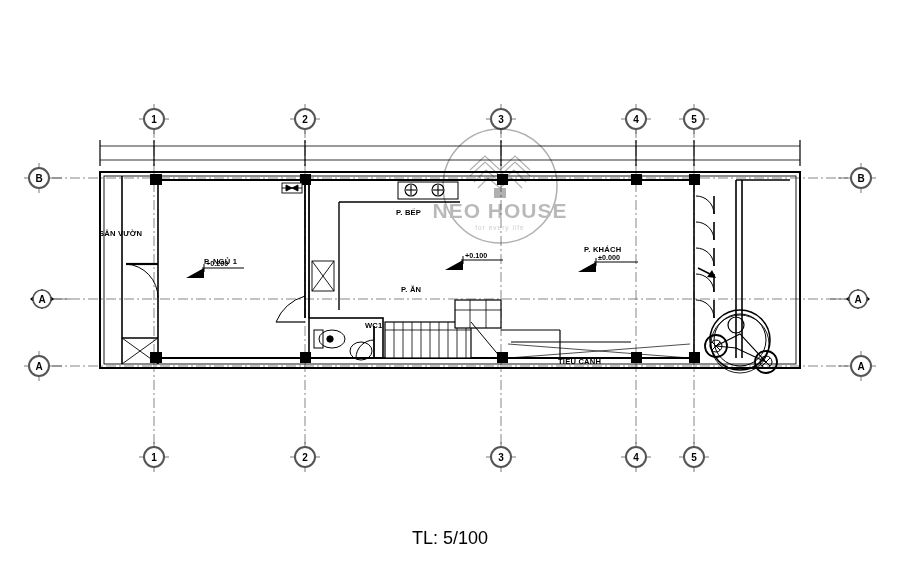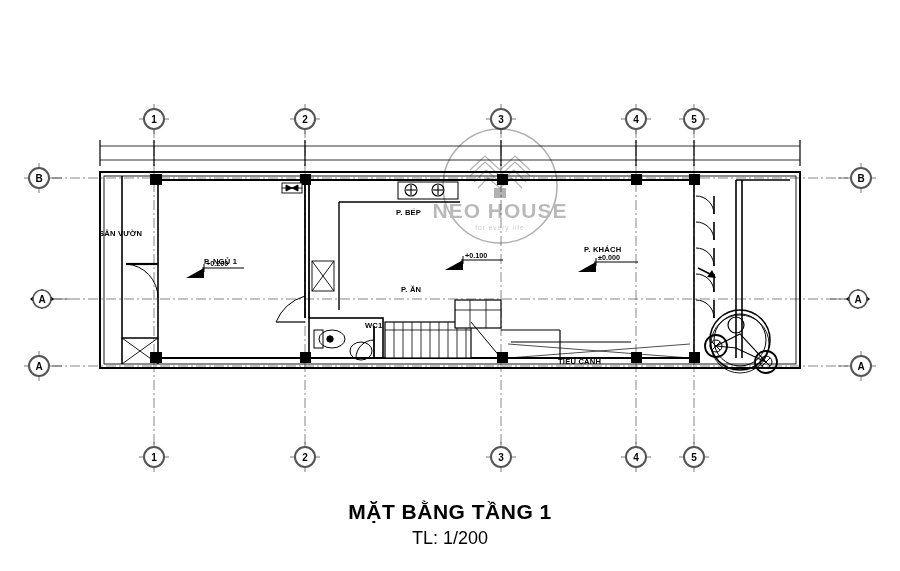--- a/index.html
+++ b/index.html
@@ -370,16 +370,15 @@
       <path d="M474 182 L486 170 L500 182 L514 170 L526 182"></path>
       <path d="M478 188 L488 178 L500 188 L512 178 L522 188"></path>
     </g>
     <rect x="494" y="188" width="12" height="10" fill="#000"></rect>
     <text class="wmtxt" x="500" y="218" text-anchor="middle">NEO HOUSE</text>
     <text class="wmsub" x="500" y="230" text-anchor="middle">for every life</text>
   </g>
 
 </svg>
 
-<div class="ttl" id="title-main">MẶT BẰNG TẦNG 1</div>
-<div class="ttl" id="title-scale">TL: 1/200</div>
+<div class="ttl" id="title-scale">TL: 5/100</div>
 
 </div>
 
 </body></html>

